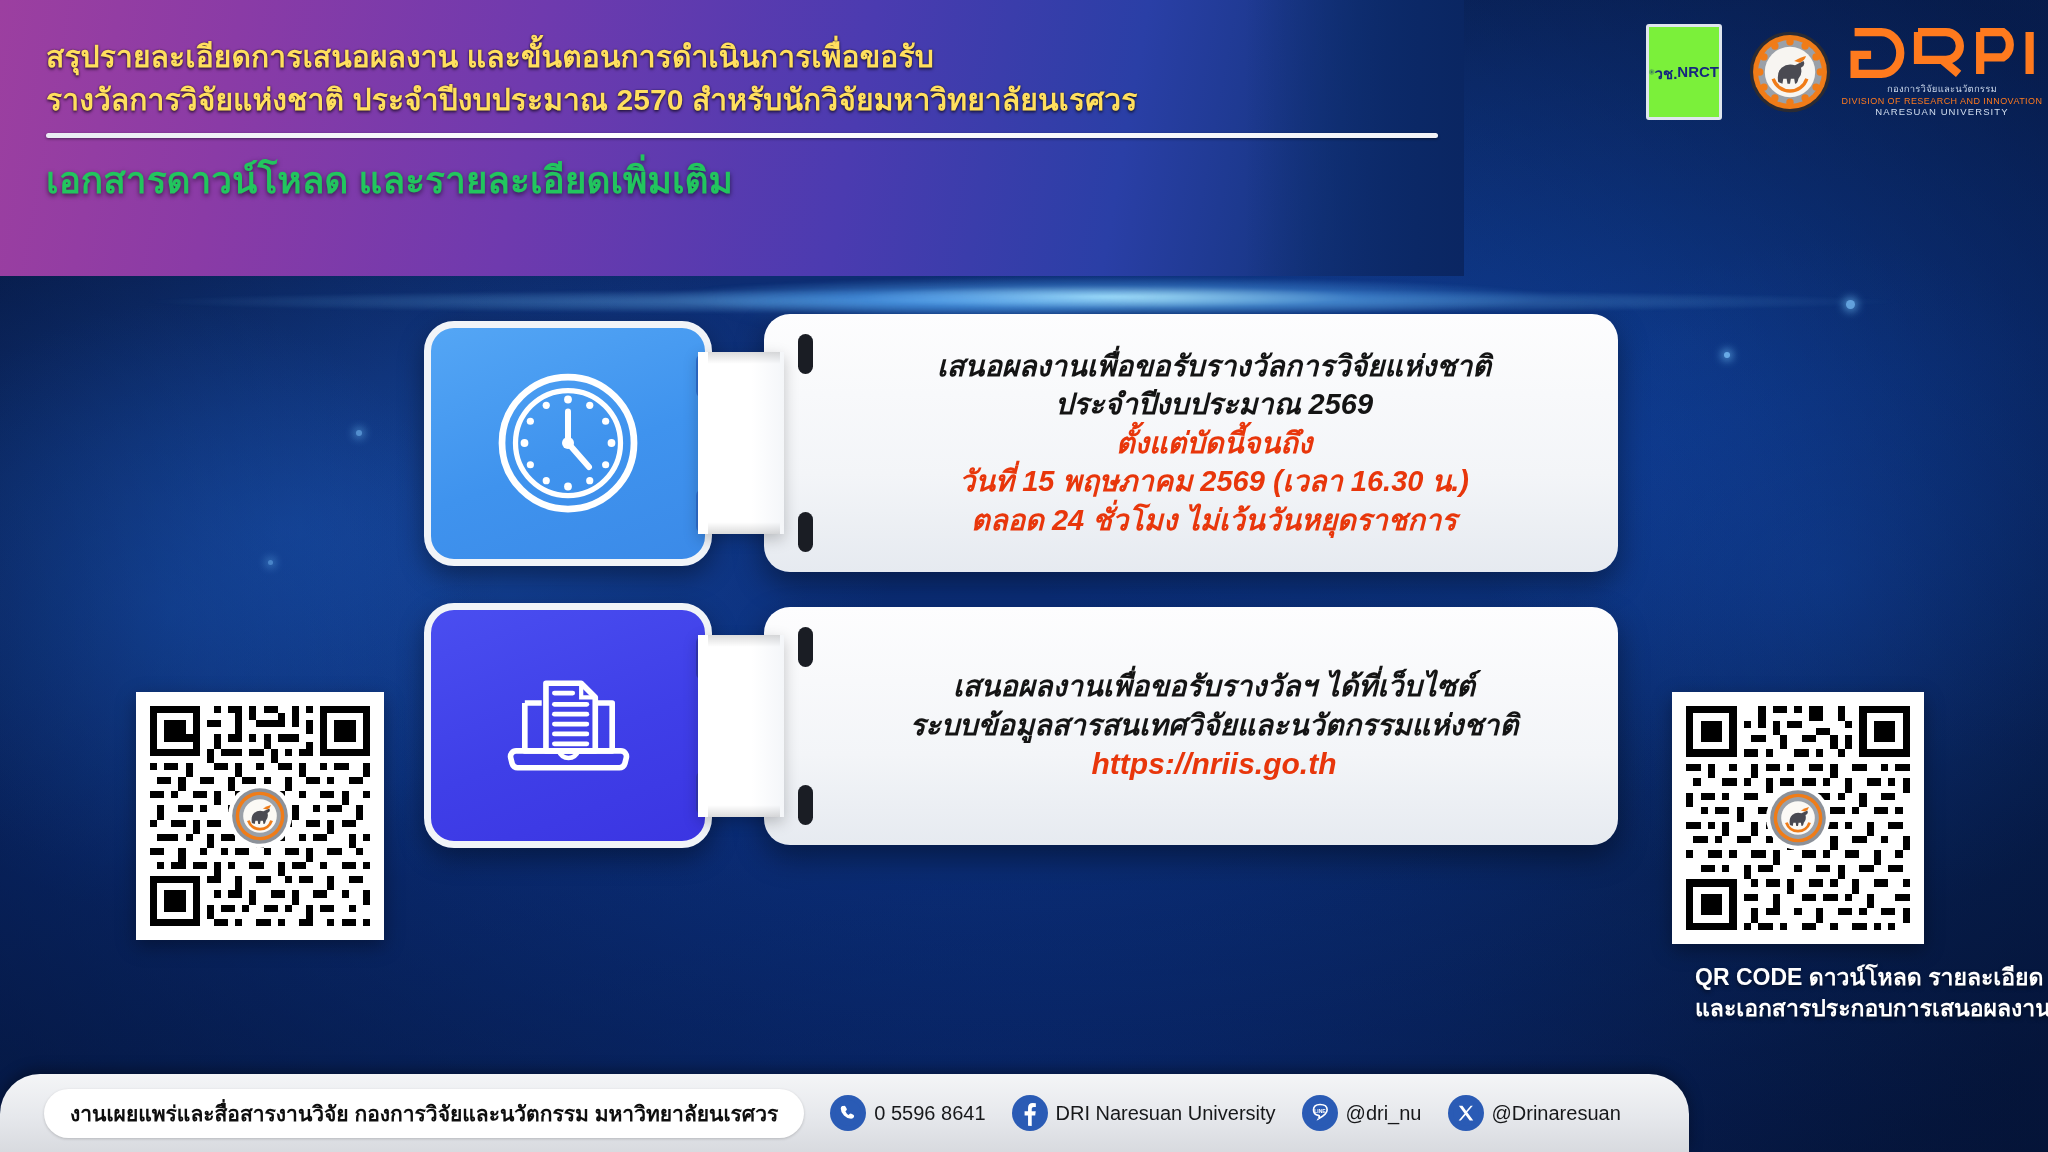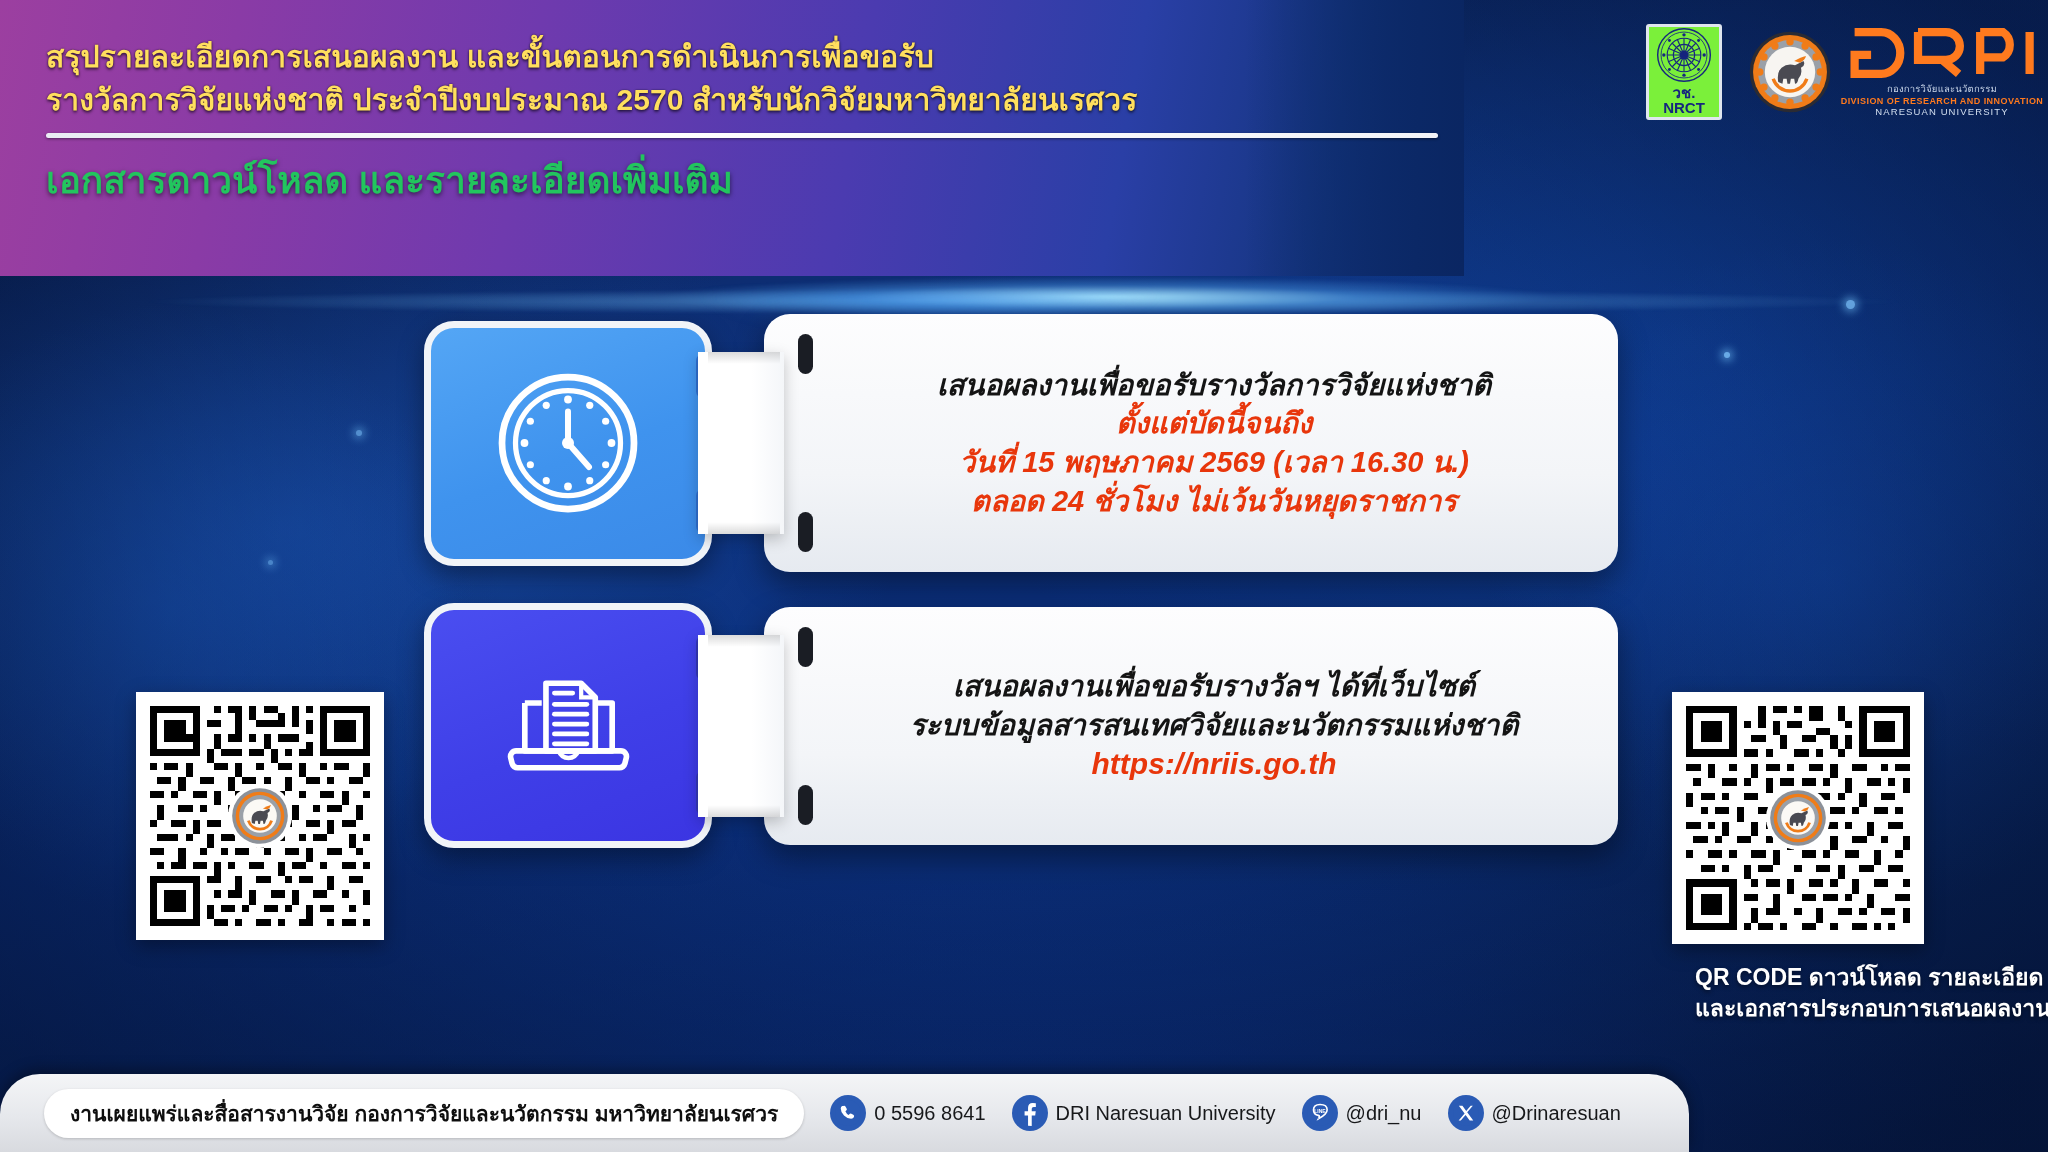--- a/index.html
+++ b/index.html
@@ -74,33 +74,33 @@
   .subtitle {
     margin-top:20px; font-size:37px; font-weight:bold; color:#22c55e;
     line-height:1.25; white-space:nowrap;
     text-shadow:0 2px 5px rgba(0,0,0,.6);
   }
 
   
   #logos { position:absolute; right:22px; top:24px; display:flex; align-items:center; gap:26px; z-index:8; }
   .logo-nrct {
     width:76px; height:96px; background:#7bf03a; border:3px solid #dfe6ee;
-    border-radius:3px; display:flex; flex-direction:column; align-items:center;
+    border-radius:3px; display:flex; flex-direction:row; align-items:center;
     justify-content:flex-start; 
   }
   .nrct-seal { width:56px; height:56px; }
   .nrct-th { font-size:15px; font-weight:bold; color:#16267e; line-height:1; margin-top:2px; }
   .nrct-en { font-size:15px; font-weight:bold; color:#16267e; line-height:1.05; }
 
   .logo-nu { width:84px; height:84px; }
 
   .logo-dri { display:flex; flex-direction:column; align-items:center; width:168px; }
   .dri-mark { height:52px; }
   .dri-th { font-size:9.5px; color:#c9d6ea; letter-spacing:.2px; margin-top:2px; white-space:nowrap;}
-  .dri-en1 { font-size:9px; font-weight:bold; color:#ff7a1e; letter-spacing:.45px; white-space:nowrap; }
+  .dri-en1 { font-size:9px; font-weight:normal; color:#ff7a1e; letter-spacing:.45px; white-space:nowrap; }
   .dri-en2 { font-size:9.5px; color:#d3dff0; letter-spacing:1.1px; white-space:nowrap; }
 
   
   .row { position:absolute; display:flex; align-items:center; z-index:5; }
   #row-1 { left:424px; top:314px; }
   #row-2 { left:424px; top:603px; }
 
   .icon-box {
     position:relative; width:288px; height:245px; border-radius:30px;
     border:7px solid #f1f4f8; display:flex; align-items:center; justify-content:center;
@@ -322,20 +322,21 @@
     <div class="pin top"></div>
     <div class="pin bot"></div>
   </div>
 
   <div class="ribbon"></div>
 
   <div class="text-card">
     <div class="card-pin top"></div>
     <div class="card-pin bot"></div>
     <div class="card-line">เสนอผลงานเพื่อขอรับรางวัลการวิจัยแห่งชาติ</div>
+    <div class="card-line">ประจำปีงบประมาณ 2569</div>
     <div class="card-line red">ตั้งแต่บัดนี้จนถึง</div>
     <div class="card-line red">วันที่ 15 พฤษภาคม 2569 (เวลา 16.30 น.)</div>
     <div class="card-line red">ตลอด 24 ชั่วโมง ไม่เว้นวันหยุดราชการ</div>
   </div>
 </div>
 
 <div class="row" id="row-2">
 
   <div class="icon-box indigo">
     <svg width="155" height="145" viewBox="0 0 110 100">

